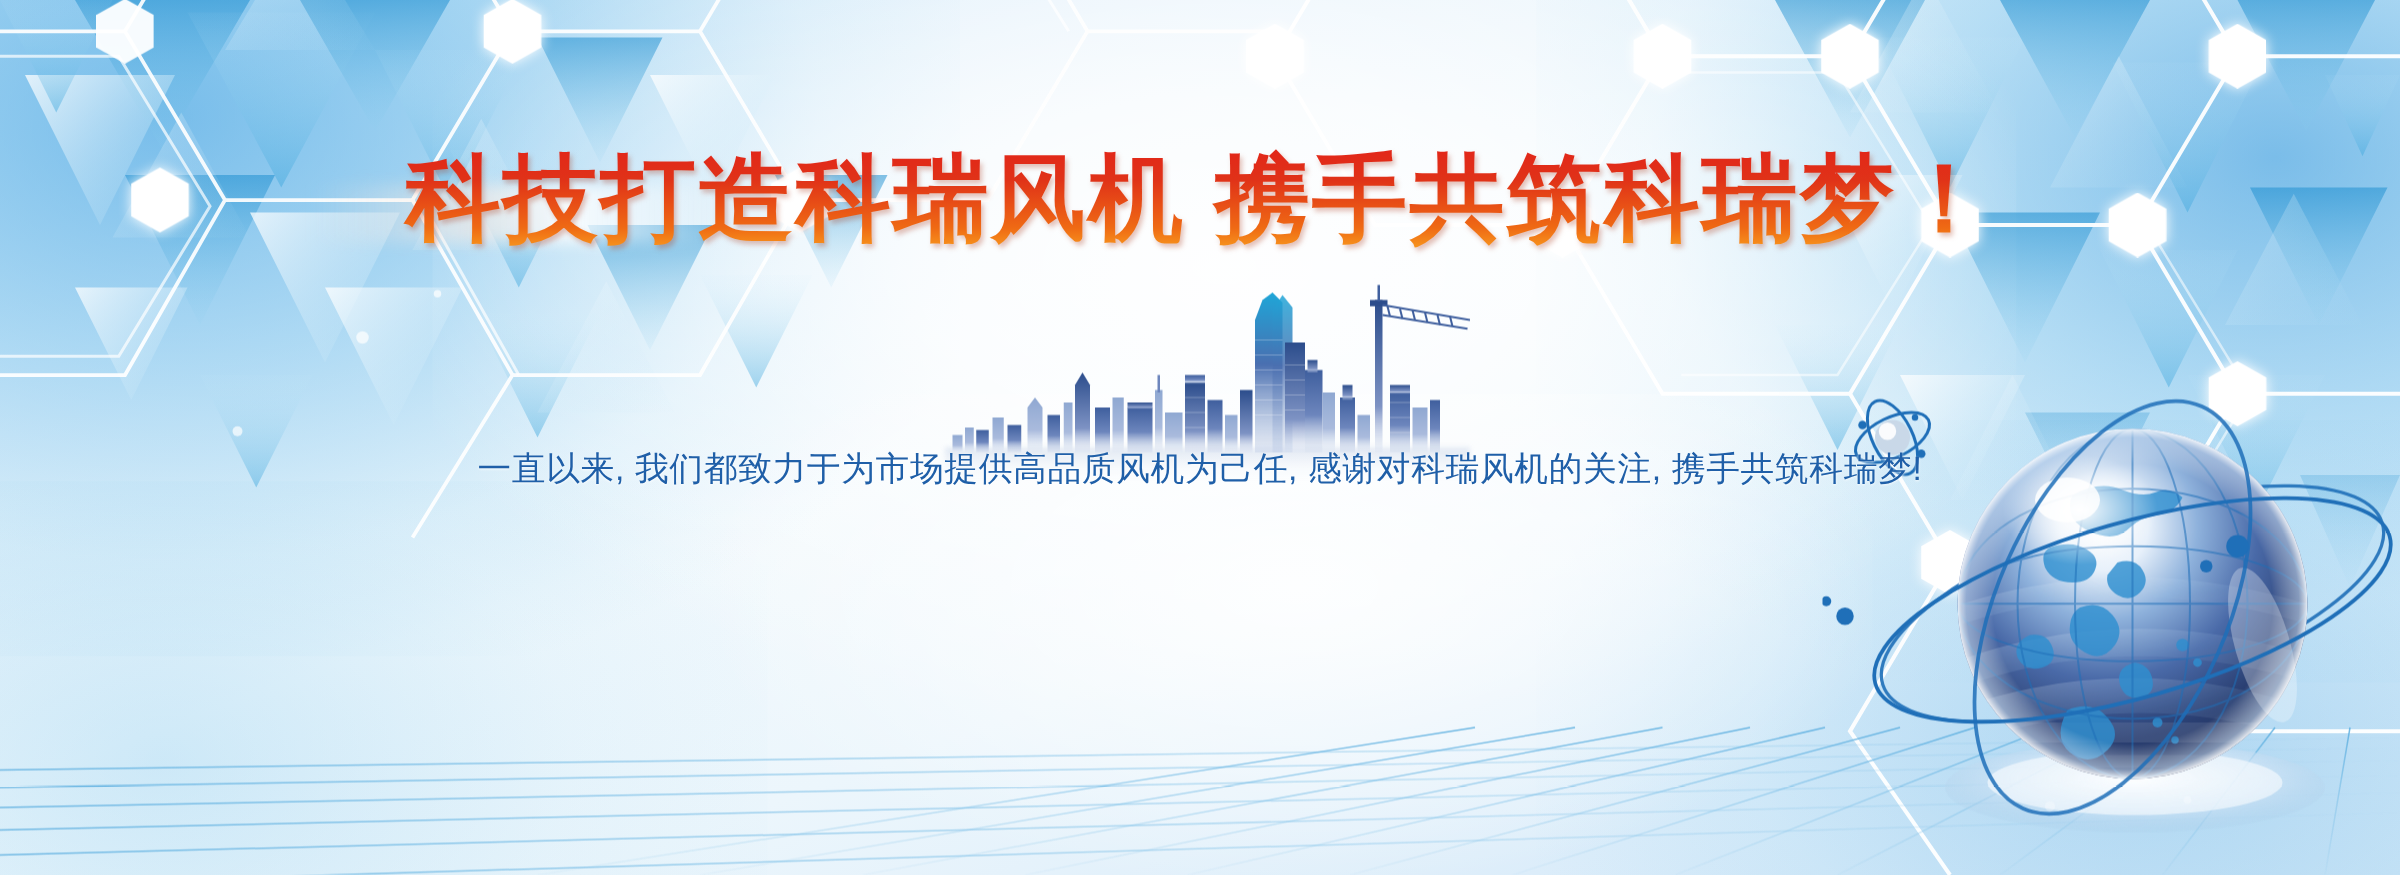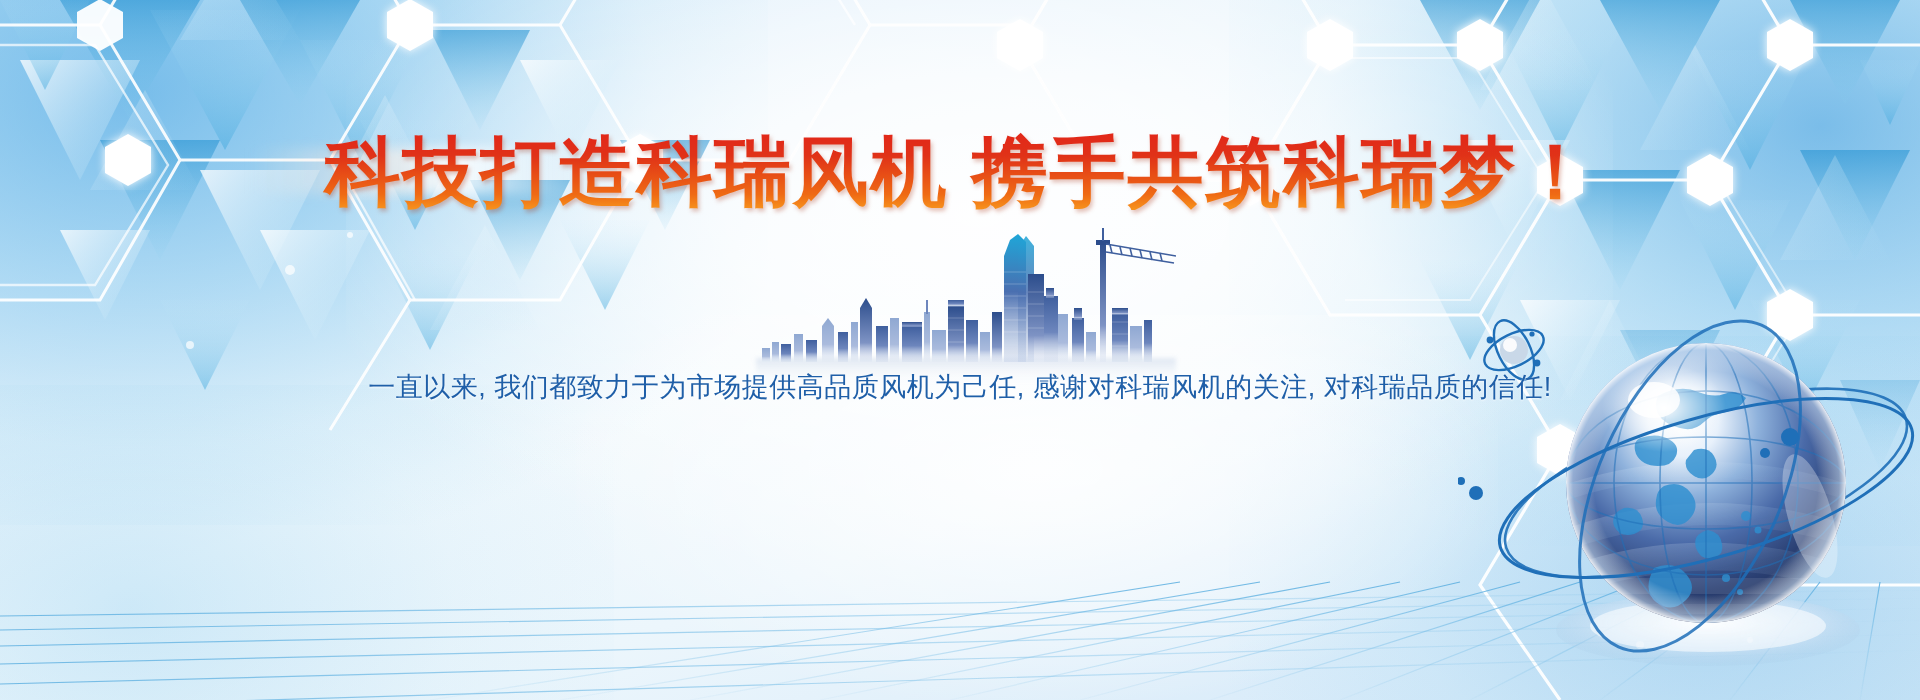--- a/index.html
+++ b/index.html
@@ -81,21 +81,21 @@
     width: 42%; height: 80%;
     background: radial-gradient(ellipse at 40% 40%,
                 rgba(120,195,235,0.30) 0%,
                 rgba(175,220,242,0.14) 48%,
                 rgba(255,255,255,0) 78%);
   }
 
   
   .content {
     position: absolute;
-    left: 0; right: 0; top: 16px;
+    left: 0; right: 0; top: 4px;
     text-align: center;
     z-index: 40;
   }
 
   .headline {
     margin: 0;
     padding-top: 118px;
     font-size: 76px;
     line-height: 1.0;
     font-weight: 700;
@@ -621,16 +621,16 @@
         <circle cx="79" cy="85" r="3.4" fill="#1f6fb8"></circle>
         <circle cx="74" cy="56" r="2.6" fill="#1f6fb8"></circle>
       </g>
     </svg>
   </div>
 
   <div class="flare"></div>
 
   <div class="content">
     <h1 class="headline">科技打造科瑞风机 携手共筑科瑞梦！</h1>
-    <p class="subtitle-cn">一直以来, 我们都致力于为市场提供高品质风机为己任, 感谢对科瑞风机的关注, 对科瑞品质的信任!</p>
+    <p class="subtitle-cn">一直以来, 我们都致力于为市场提供高品质风机为己任, 感谢对科瑞风机的关注, 携手共筑科瑞梦!</p>
   </div>
 
 </div>
 
 </body></html>

